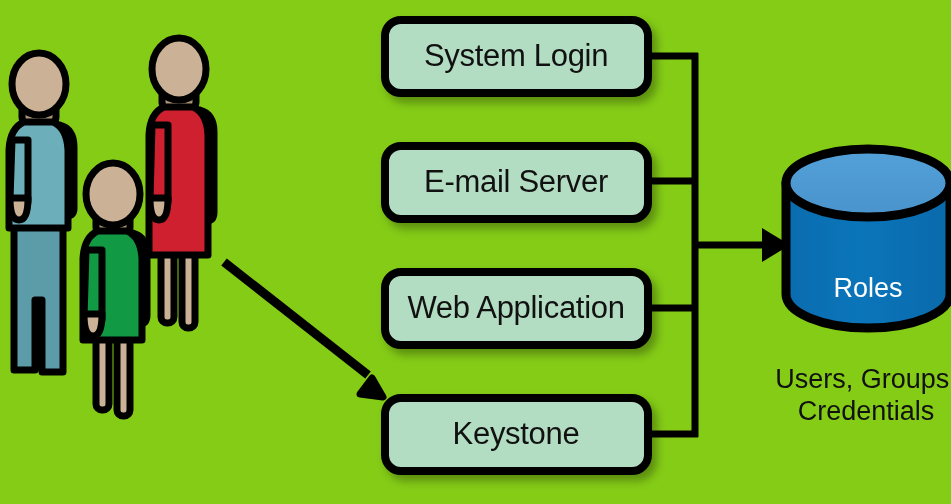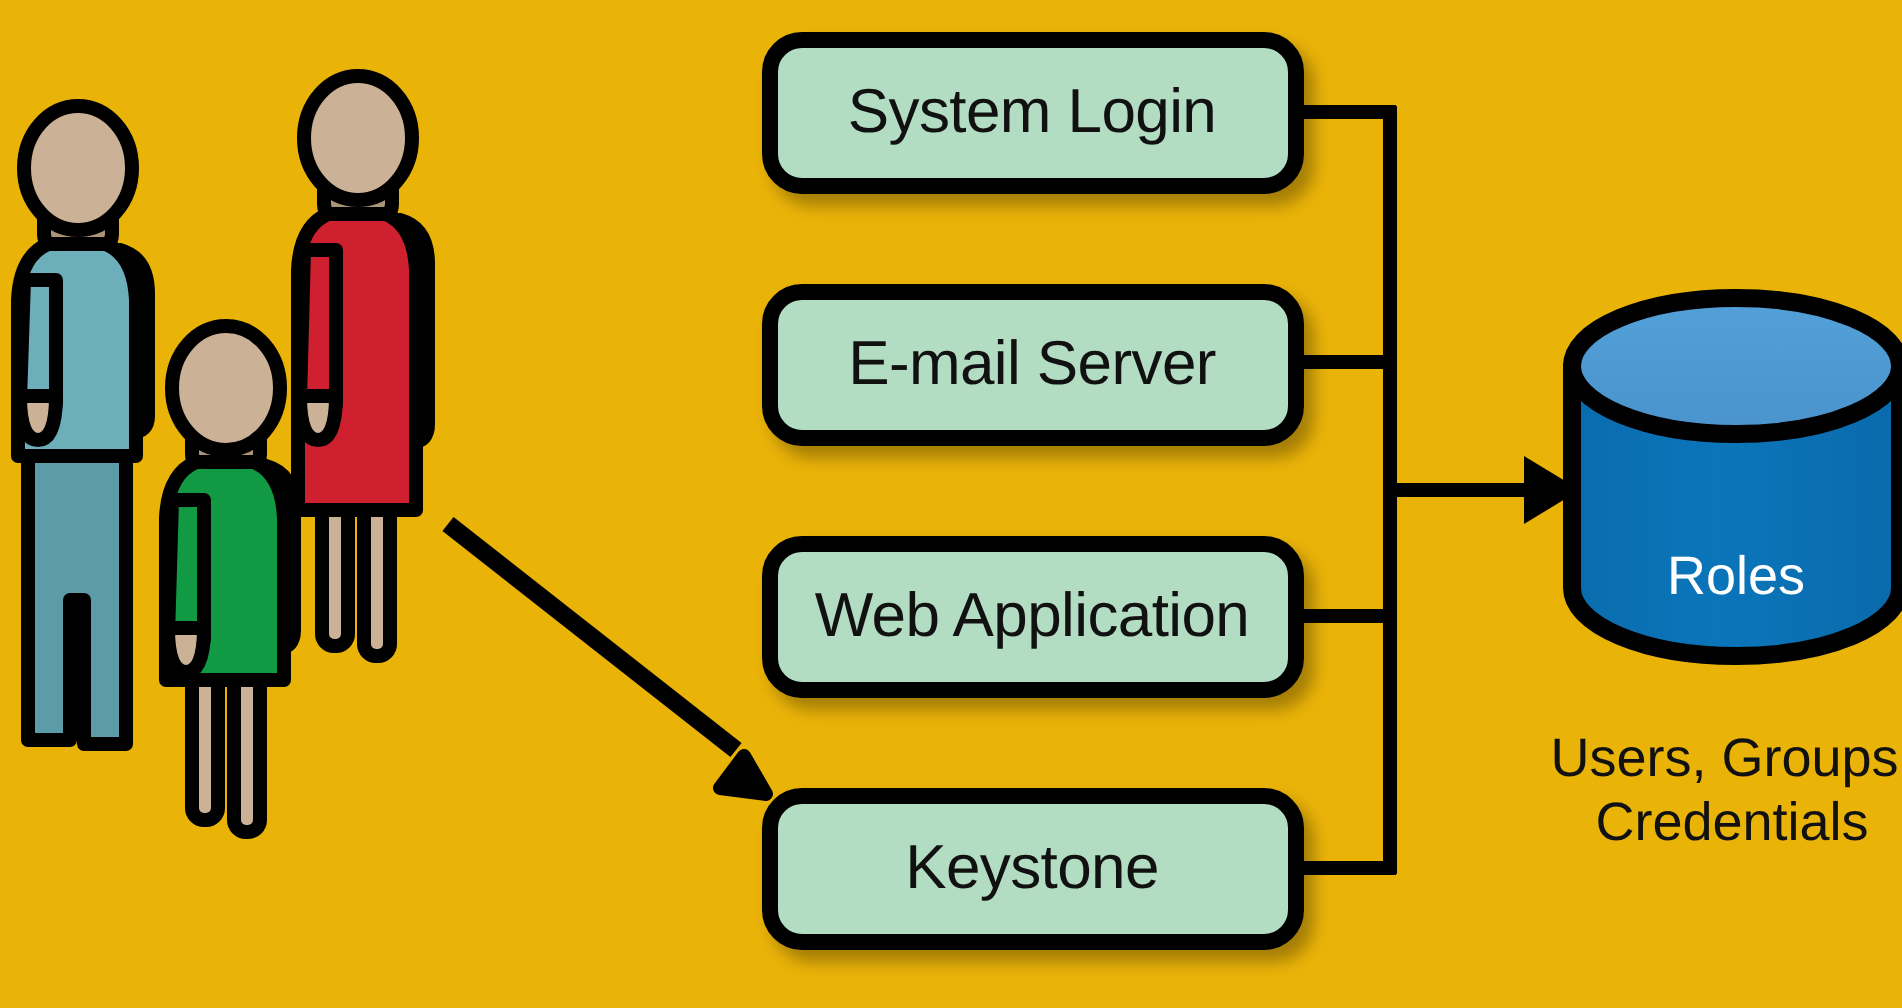--- a/index.html
+++ b/index.html
@@ -7,21 +7,21 @@
     padding: 0;
     background: #ffffff;
   }
   body {
     font-family: "Liberation Sans", sans-serif;
   }
   #canvas {
     position: relative;
     width: 951px;
     height: 504px;
-    background: #eab308;
+    background: #84cc16;
     overflow: hidden;
   }
   #svg-root {
     position: absolute;
     left: 0;
     top: 0;
     width: 951px;
     height: 504px;
   }
   .box-label {

